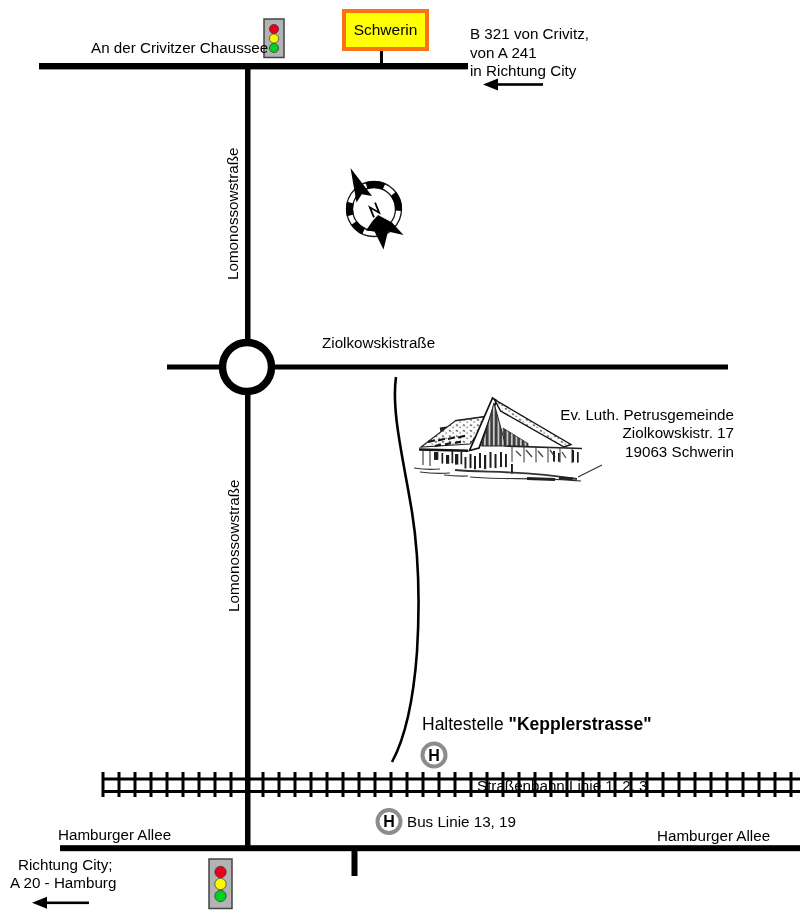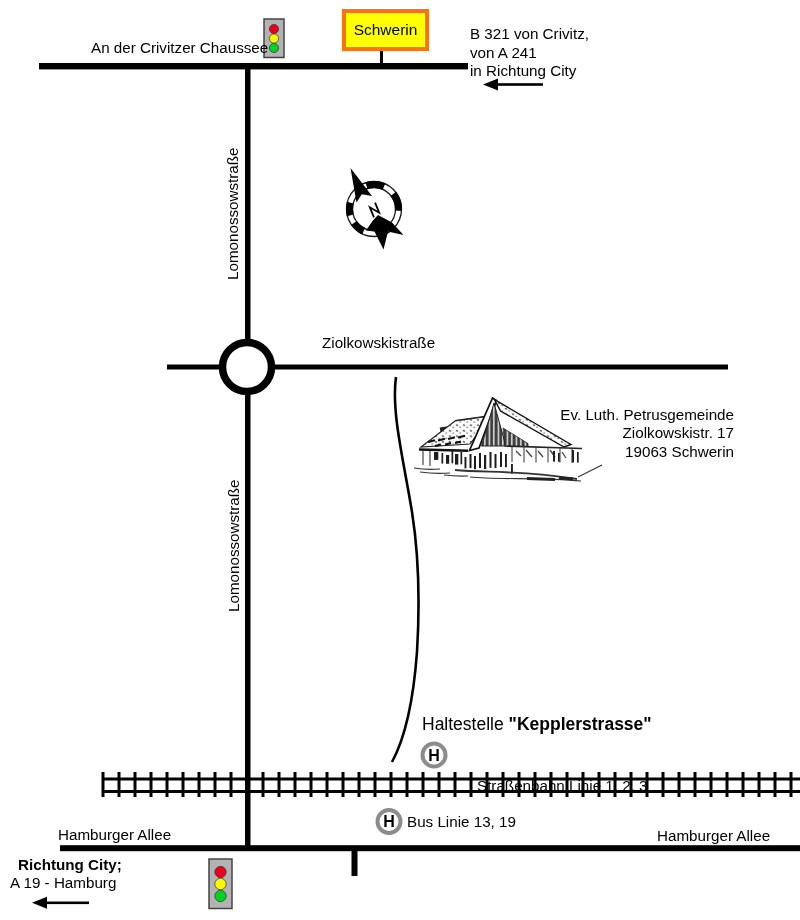--- a/index.html
+++ b/index.html
@@ -203,14 +203,14 @@
 <div class="t" style="left:470px;top:25px;width:120px;text-align:left;">B 321 von Crivitz,<br>von A 241<br>in Richtung City</div>
 <div class="t" style="left:322px;top:334px;">Ziolkowskistraße</div>
 <div class="t" style="left:556px;top:405.5px;width:178px;text-align:right;">Ev. Luth. Petrusgemeinde<br>Ziolkowskistr. 17<br>19063 Schwerin</div>
 <div class="vt" style="left:224px;top:280px;">Lomonossowstraße</div>
 <div class="vt" style="left:225px;top:612px;">Lomonossowstraße</div>
 <div class="t" style="left:422px;top:714px;font-size:17.5px;">Haltestelle <b>"Kepplerstrasse"</b></div>
 <div class="t" style="left:477px;top:745px;margin-top:32px;">Straßenbahn Linie 1, 2, 3</div>
 <div class="t" style="left:407px;top:813px;">Bus Linie 13, 19</div>
 <div class="t" style="left:58px;top:826px;">Hamburger Allee</div>
 <div class="t" style="left:657px;top:827px;">Hamburger Allee</div>
-<div class="t" style="left:18px;top:855.5px;font-weight:bold;">Richtung City;</div>
-<div class="t" style="left:10px;top:874px;">A 19 - Hamburg</div>
+<div class="t" style="left:18px;top:855.5px;">Richtung City;</div>
+<div class="t" style="left:10px;top:874px;">A 20 - Hamburg</div>
 
 </body></html>

